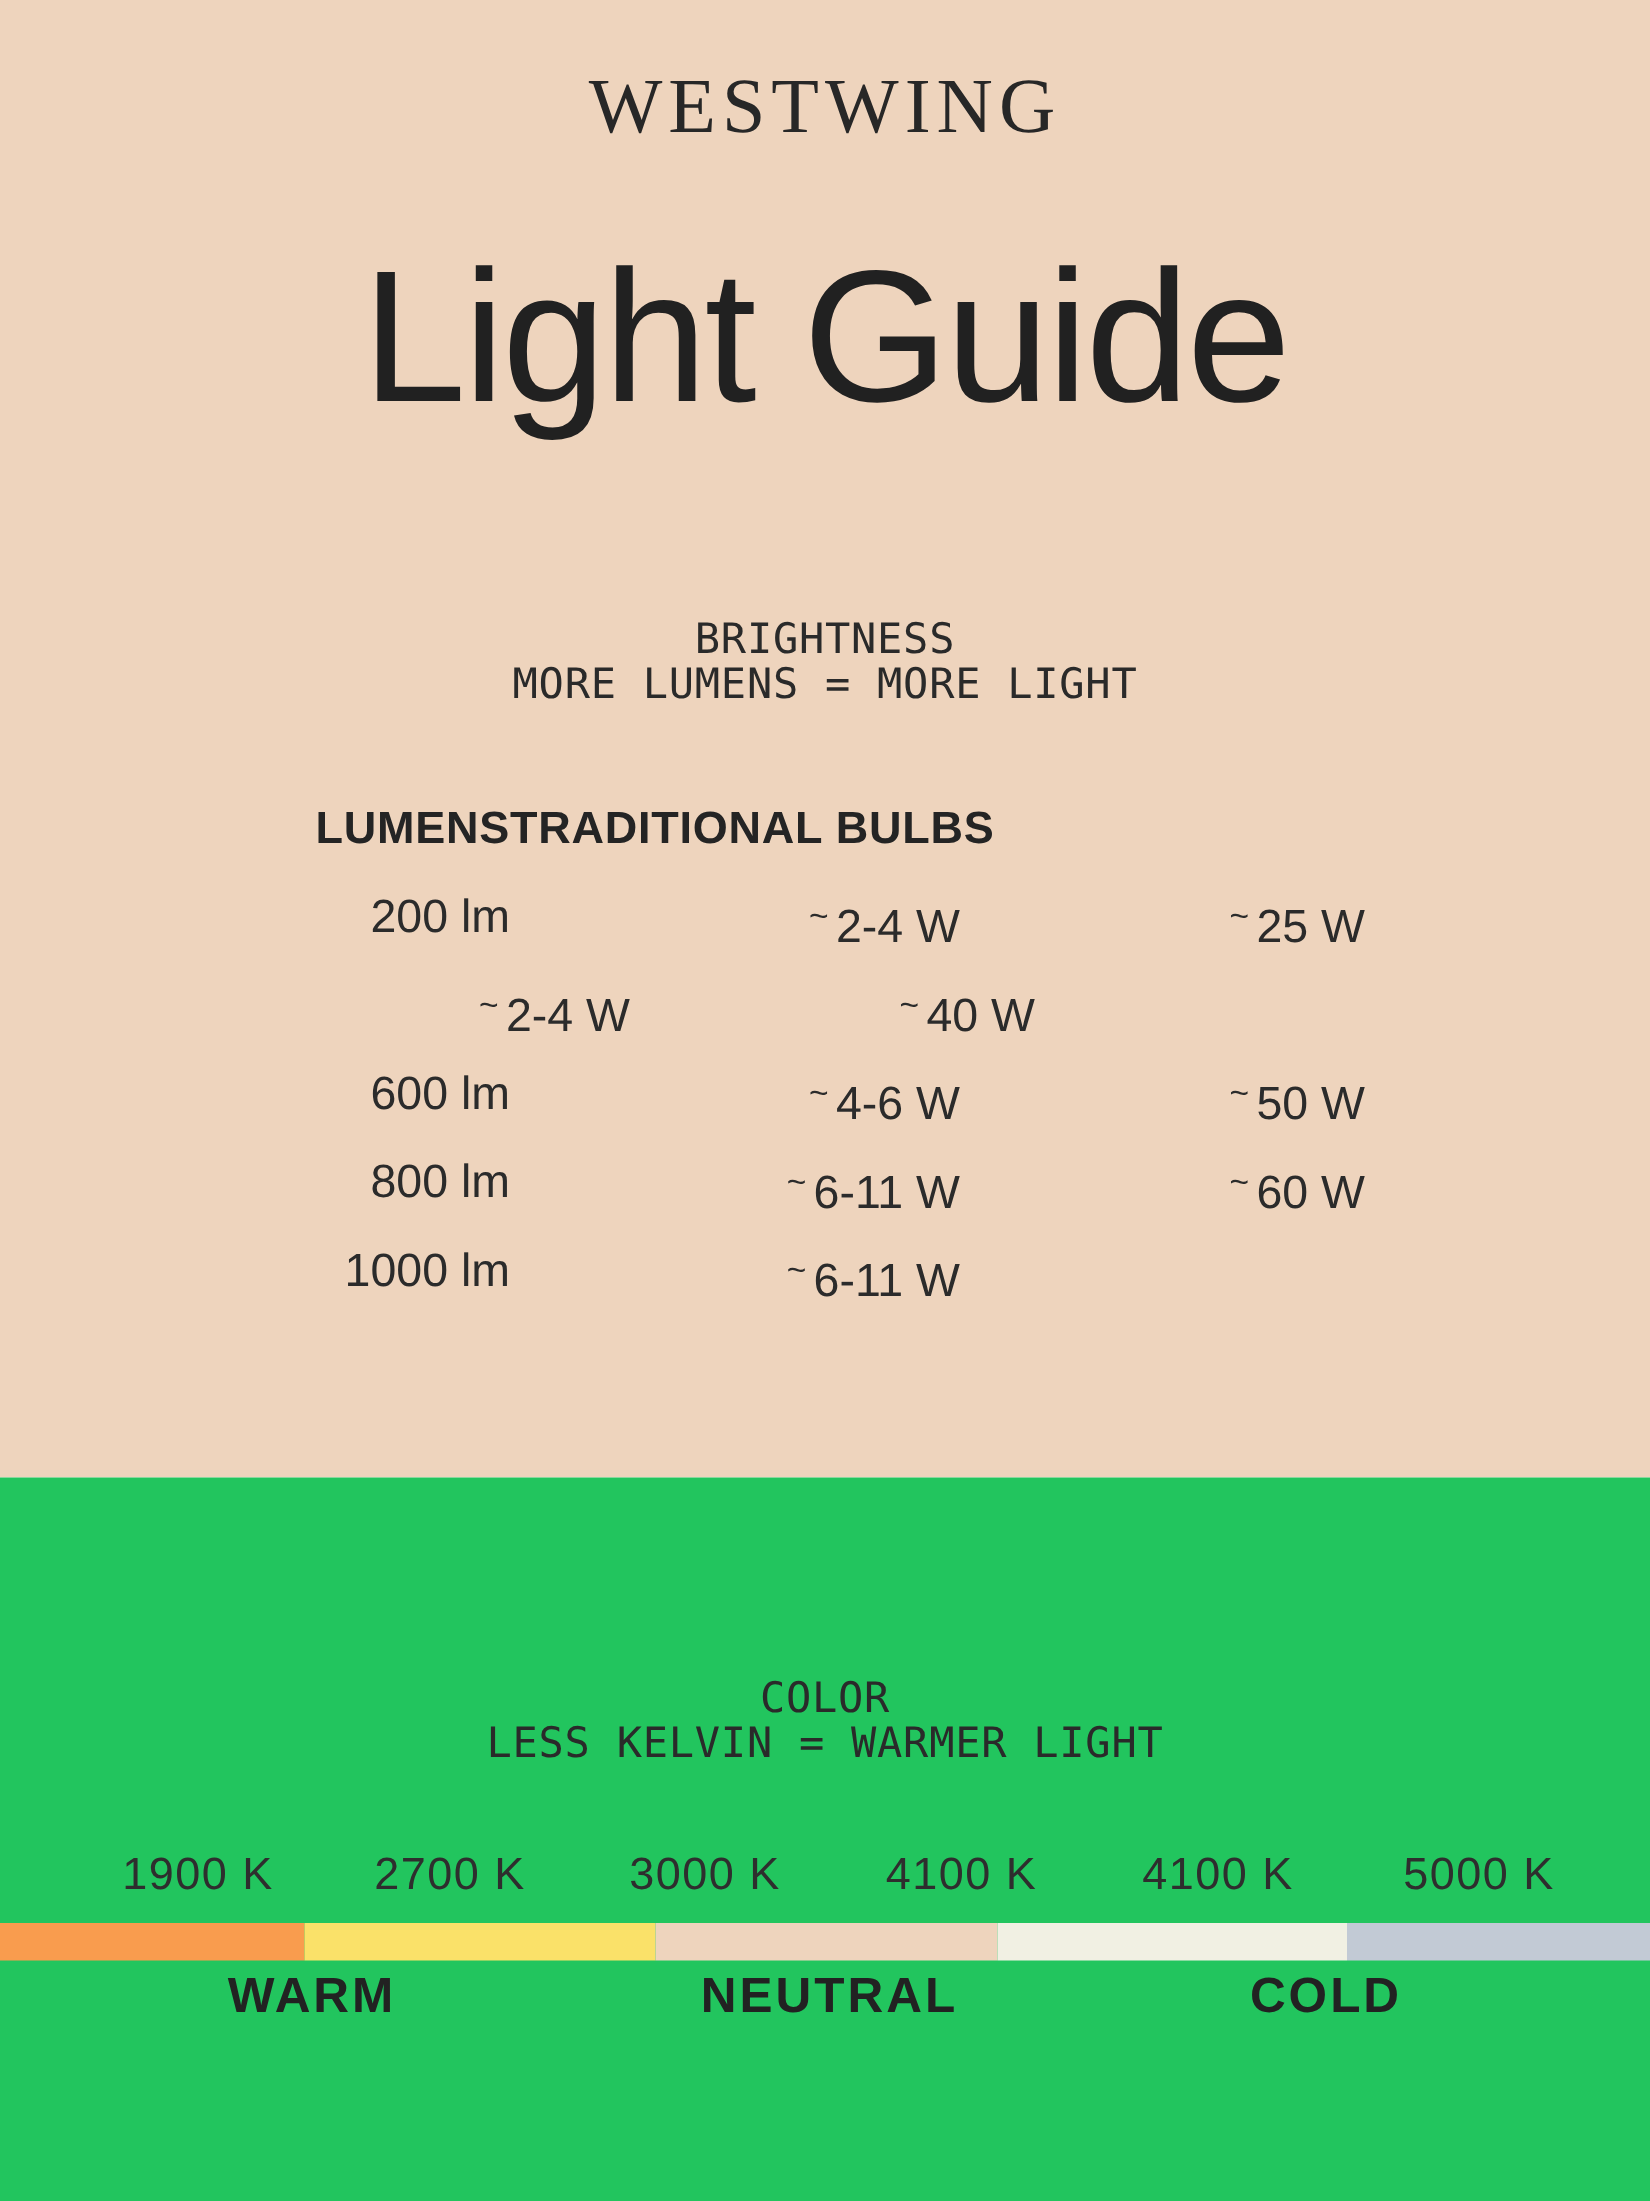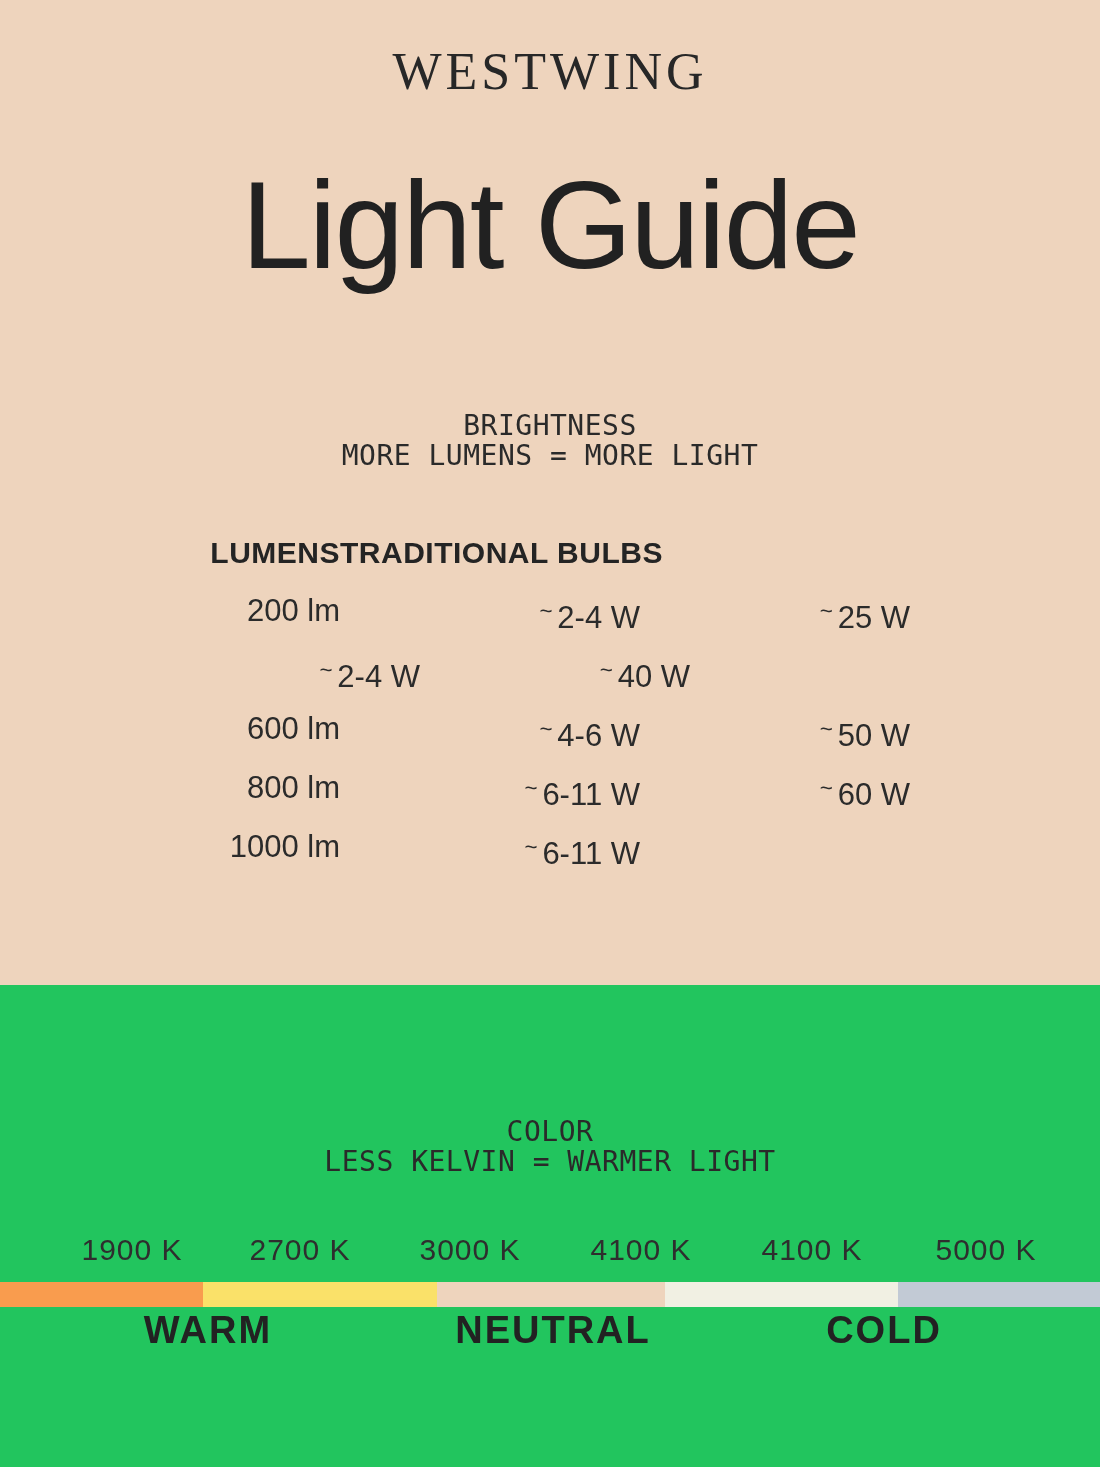--- a/index.html
+++ b/index.html
@@ -114,21 +114,21 @@
   .temp-row {
     position: absolute;
     left: 0; top: 328px;
     width: 1100px; height: 34px;
   }
   .temp-label {
     position: absolute;
     top: 0;
     transform: translateX(-50%);
     font-weight: 700;
-    font-size: 38px;
+    font-size: 33px;
     line-height: 34px;
     letter-spacing: 2px;
     white-space: nowrap;
     color: #222222;
   }
   .t0 { left: 208px; } .t1 { left: 553px; } .t2 { left: 884px; }
 </style>
 </head>
 <body>
 

